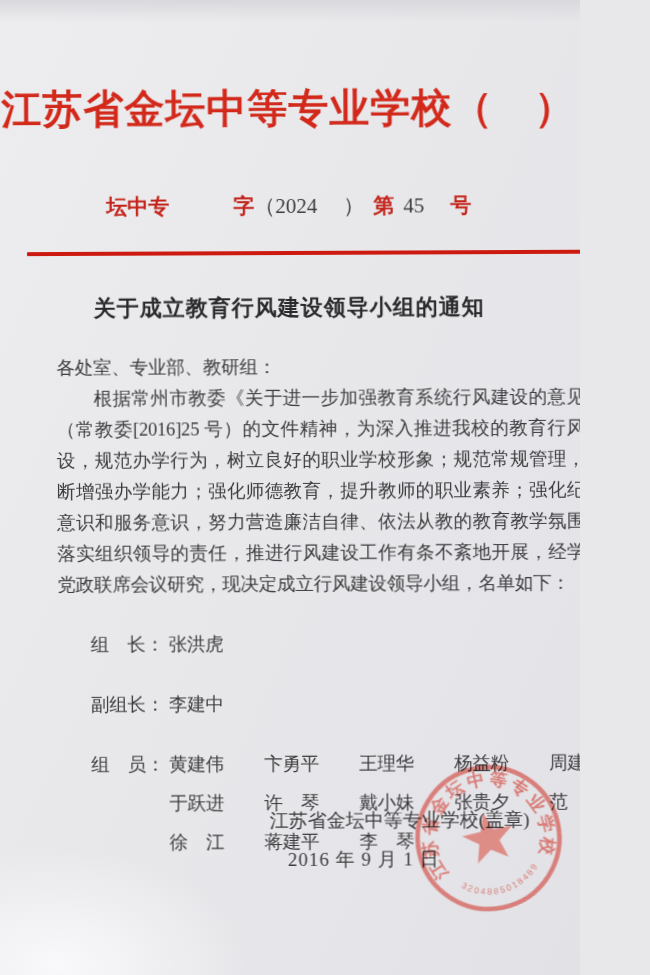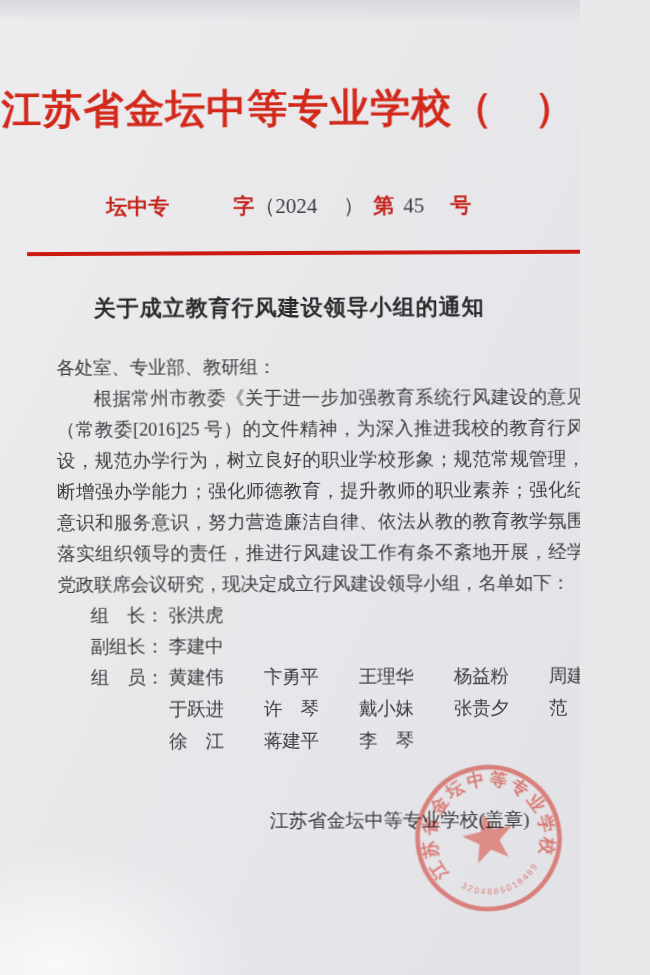--- a/index.html
+++ b/index.html
@@ -41,22 +41,22 @@
   }
   .body-text{
     position:absolute;top:352px;left:57px;width:547px;
     font-size:18.5px;line-height:31px;color:#3b3b3e;
     text-align:justify;letter-spacing:-0.2px;
   }
   .paragraph{text-indent:2em;margin:0;}
   .salutation{margin:0;}
   .roster{margin:0;padding-left:33px;}
   .roster-line{white-space:nowrap;}
-  .roster-label{display:inline-block;width:78px;}
-  .mname{display:inline-block;width:95px;font-family:Liberation Mono, monospace;}
+  .roster-label{display:inline-block;width:78px;margin-top:29px;}
+  .mname{display:inline-block;width:95px;}
   .sign-block{
     position:absolute;top:808px;right:52px;text-align:center;
     font-size:19px;color:#3b3b3e;white-space:nowrap;
   }
   .sign-date{margin-top:13px;margin-right:72px;letter-spacing:1px;}
   .seal{
     position:absolute;left:410px;top:762px;width:154px;height:154px;
     transform:rotate(-12deg);mix-blend-mode:multiply;opacity:0.82;
     pointer-events:none;
   }
@@ -85,20 +85,21 @@
         <div>
             <div class="roster-line"><span class="roster-label">组　员：</span><span class="mname">黄建伟</span><span class="mname">卞勇平</span><span class="mname">王理华</span><span class="mname">杨益粉</span><span class="mname">周建亮</span></div>
             <div class="roster-line"><span class="roster-label"></span><span class="mname">于跃进</span><span class="mname">许　琴</span><span class="mname">戴小妹</span><span class="mname">张贵夕</span><span class="mname">范　丽</span></div>
             <div class="roster-line"><span class="roster-label"></span><span class="mname">徐　江</span><span class="mname">蒋建平</span><span class="mname">李　琴</span></div>
           </div>
       </div>
     </div>
 
     <div class="sign-block">
       <div>江苏省金坛中等专业学校(盖章)</div>
+      <div class="sign-date">2016 年 9 月 1 日</div>
     </div>
 
     <div class="seal">
       <svg viewBox="0 0 150 150" xmlns="http://www.w3.org/2000/svg">
         <defs>
           <path id="ringTop" d="M 29.97 101 A 52 52 0 1 1 120.03 101" fill="none"></path>
           <path id="ringBottom" d="M 32.9 110.4 A 55 55 0 0 0 117.1 110.4" fill="none"></path>
         </defs>
         <circle cx="75" cy="75" r="69" fill="none" stroke="#d4544b" stroke-width="4.5" opacity="0.85"></circle>
         <polygon fill="#d95c52" opacity="0.8" points="75,50 81.2,67.5 99.7,68 85,79.2 90.3,97 75,86.5 59.7,97 65,79.2 50.3,68 68.8,67.5"></polygon>

